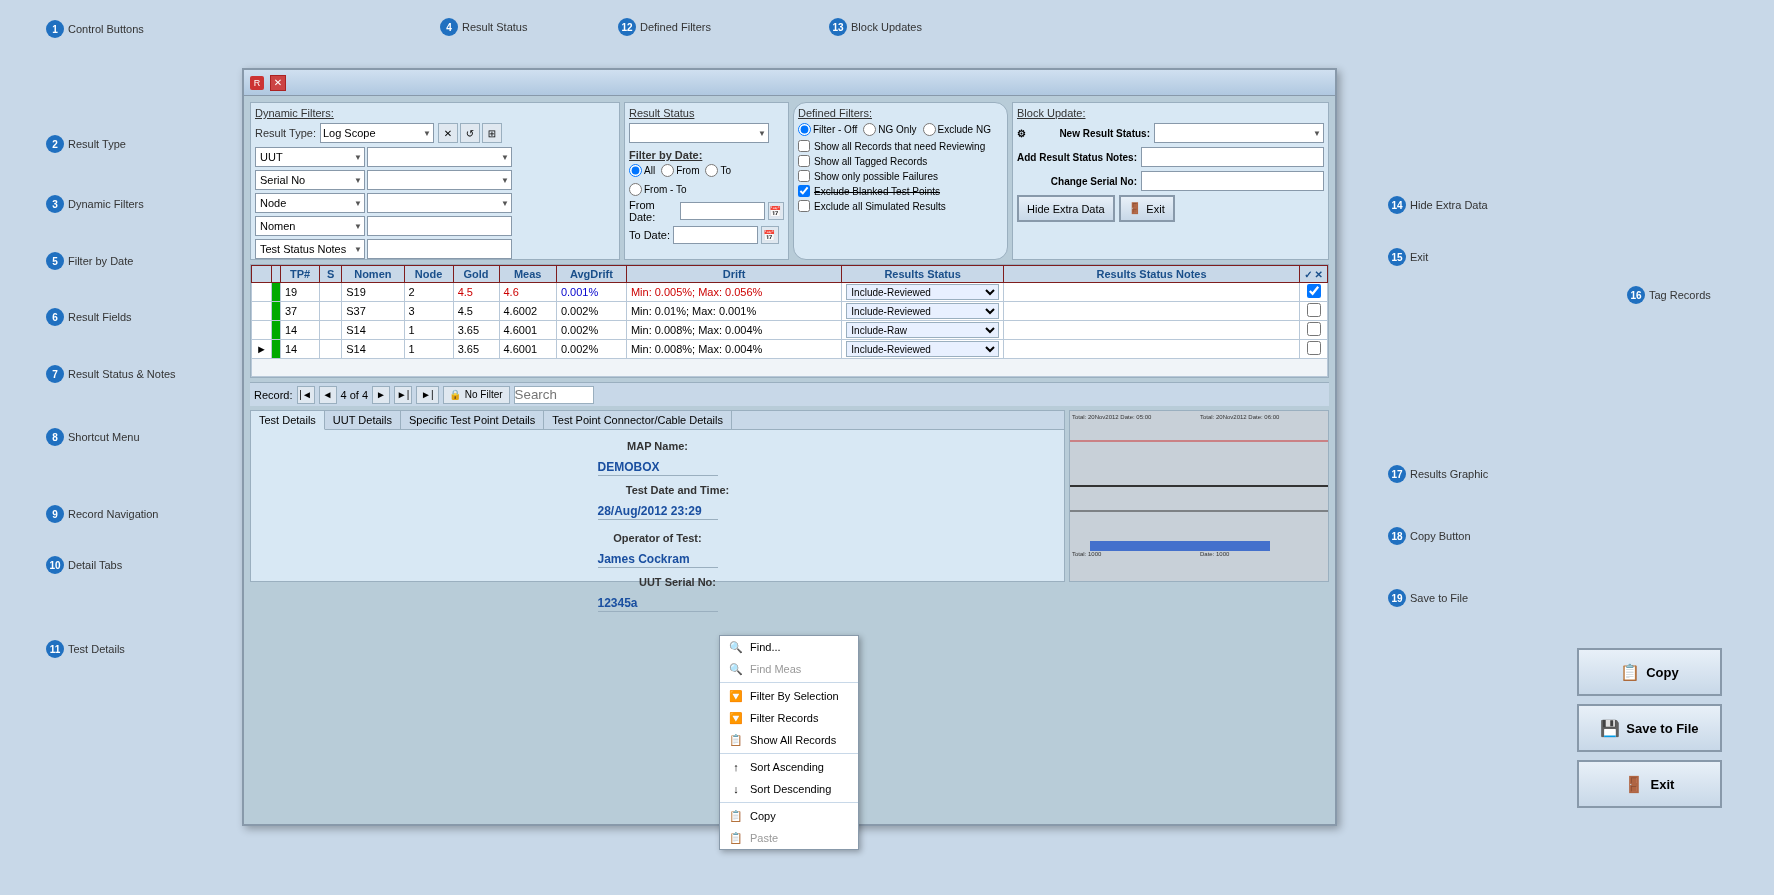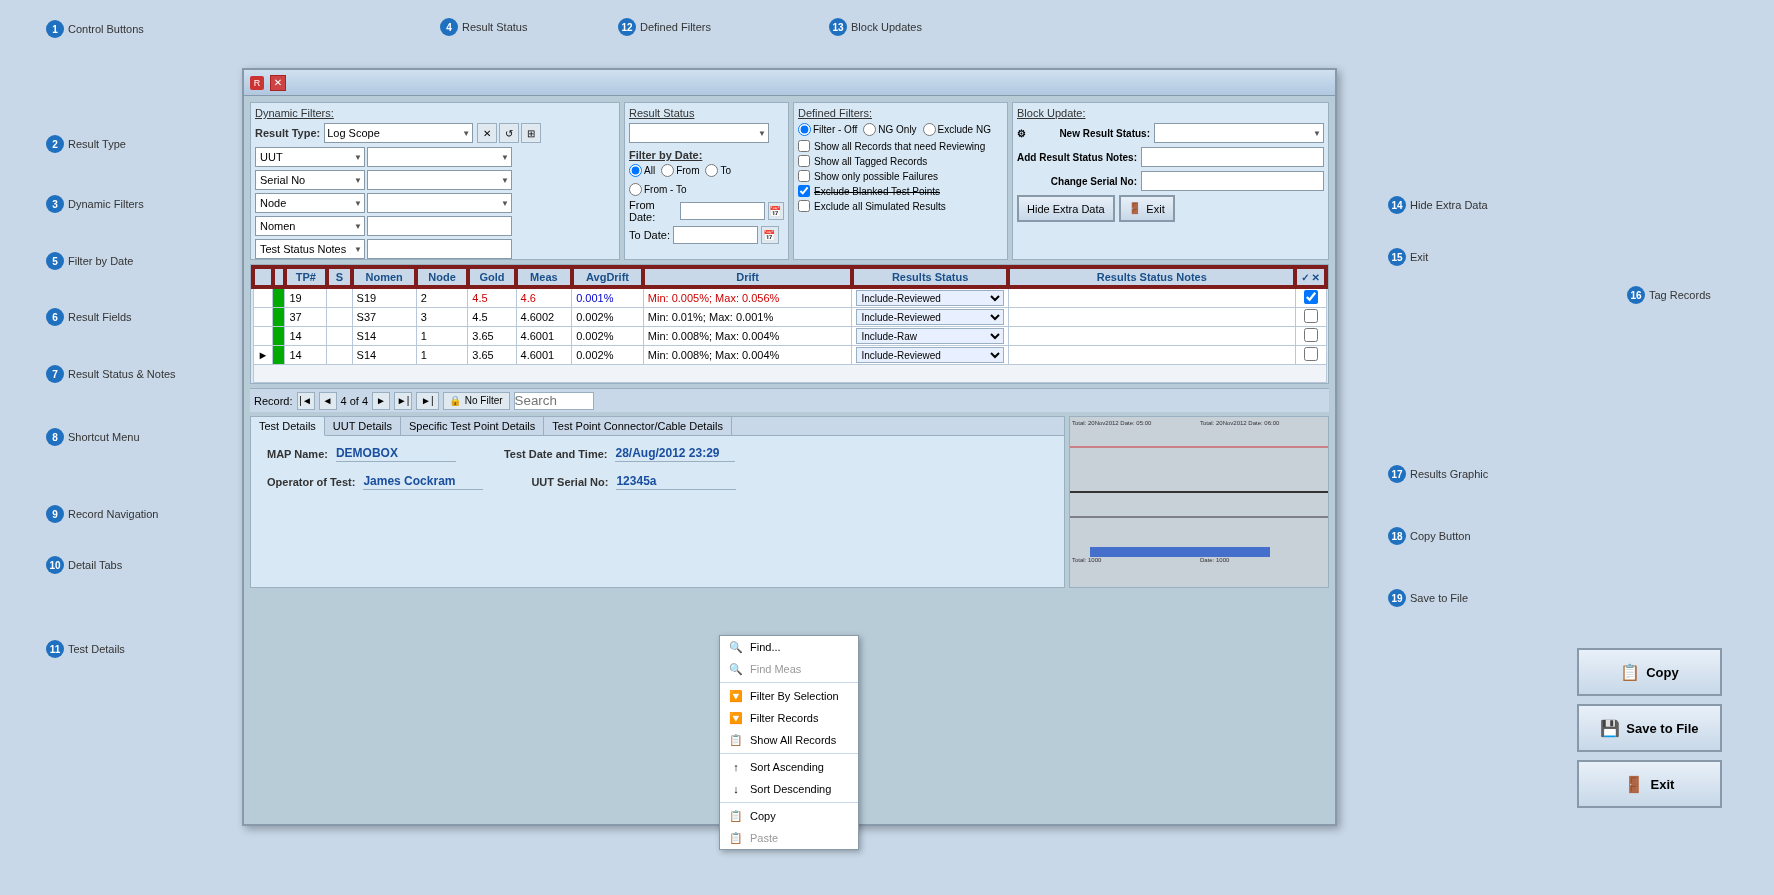--- a/index.html
+++ b/index.html
@@ -131,21 +131,21 @@
       margin-bottom: 3px;
       gap: 2px;
     }
     .result-type-row {
       display: flex;
       align-items: center;
       margin-bottom: 4px;
     }
     .result-type-label {
       font-size: 11px;
-      font-weight: bold;
+      font-weight: normal;
       color: #333;
       margin-right: 4px;
     }
     .combo-box {
       background: white;
       border: 1px solid #8899aa;
       height: 20px;
       display: flex;
       align-items: center;
       padding: 0 2px;
@@ -243,20 +243,21 @@
       align-items: center;
       justify-content: center;
       font-size: 10px;
       cursor: pointer;
     }
 
     
     .defined-filters-panel {
       width: 210px;
       flex-shrink: 0;
+      border-radius: 13px;
     }
     .checkbox-row {
       display: flex;
       align-items: center;
       gap: 4px;
       margin-bottom: 3px;
       font-size: 10px;
     }
     .checkbox-row input[type=checkbox] {
       width: 12px;
@@ -325,21 +326,21 @@
       border: 1px solid #9aafbf;
       position: relative;
     }
     .data-grid {
       width: 100%;
       border-collapse: collapse;
       font-size: 11px;
     }
     .data-grid th {
       background: #c8d8e8;
-      border: 4px solid #7f1d1d;
+      border: 1px solid #7f1d1d;
       padding: 2px 4px;
       text-align: center;
       font-weight: bold;
       color: #1a4f8a;
       cursor: pointer;
     }
     .data-grid td {
       border: 1px solid #b8c8d8;
       padding: 1px 4px;
       background: white;
@@ -473,20 +474,21 @@
       margin-bottom: -1px;
     }
     .detail-content {
       padding: 10px 16px;
     }
     .detail-field-row {
       display: flex;
       align-items: center;
       gap: 8px;
       margin-bottom: 12px;
+      flex-direction: column;
     }
     .detail-field-label {
       font-size: 11px;
       font-weight: bold;
       color: #333;
       text-align: right;
     }
     .detail-field-value {
       font-size: 12px;
       font-weight: bold;
@@ -616,21 +618,21 @@
   </div>
 
   <div class="content-area">
 
     <div class="top-panels">
 
       <div class="panel dynamic-filters-panel">
         <div class="panel-title">Dynamic Filters:</div>
         <div class="result-type-row">
           <span class="result-type-label">Result Type:</span>
-          <div class="combo-box combo-box-wide" style="width:149px">
+          <div class="combo-box combo-box-wide" style="width:114px">
             <span>Log Scope</span>
             <span class="combo-arrow">▼</span>
           </div>
           <div class="toolbar-icons">
             <div class="toolbar-icon-btn">✕</div>
             <div class="toolbar-icon-btn">↺</div>
             <div class="toolbar-icon-btn">⊞</div>
           </div>
         </div>
 

